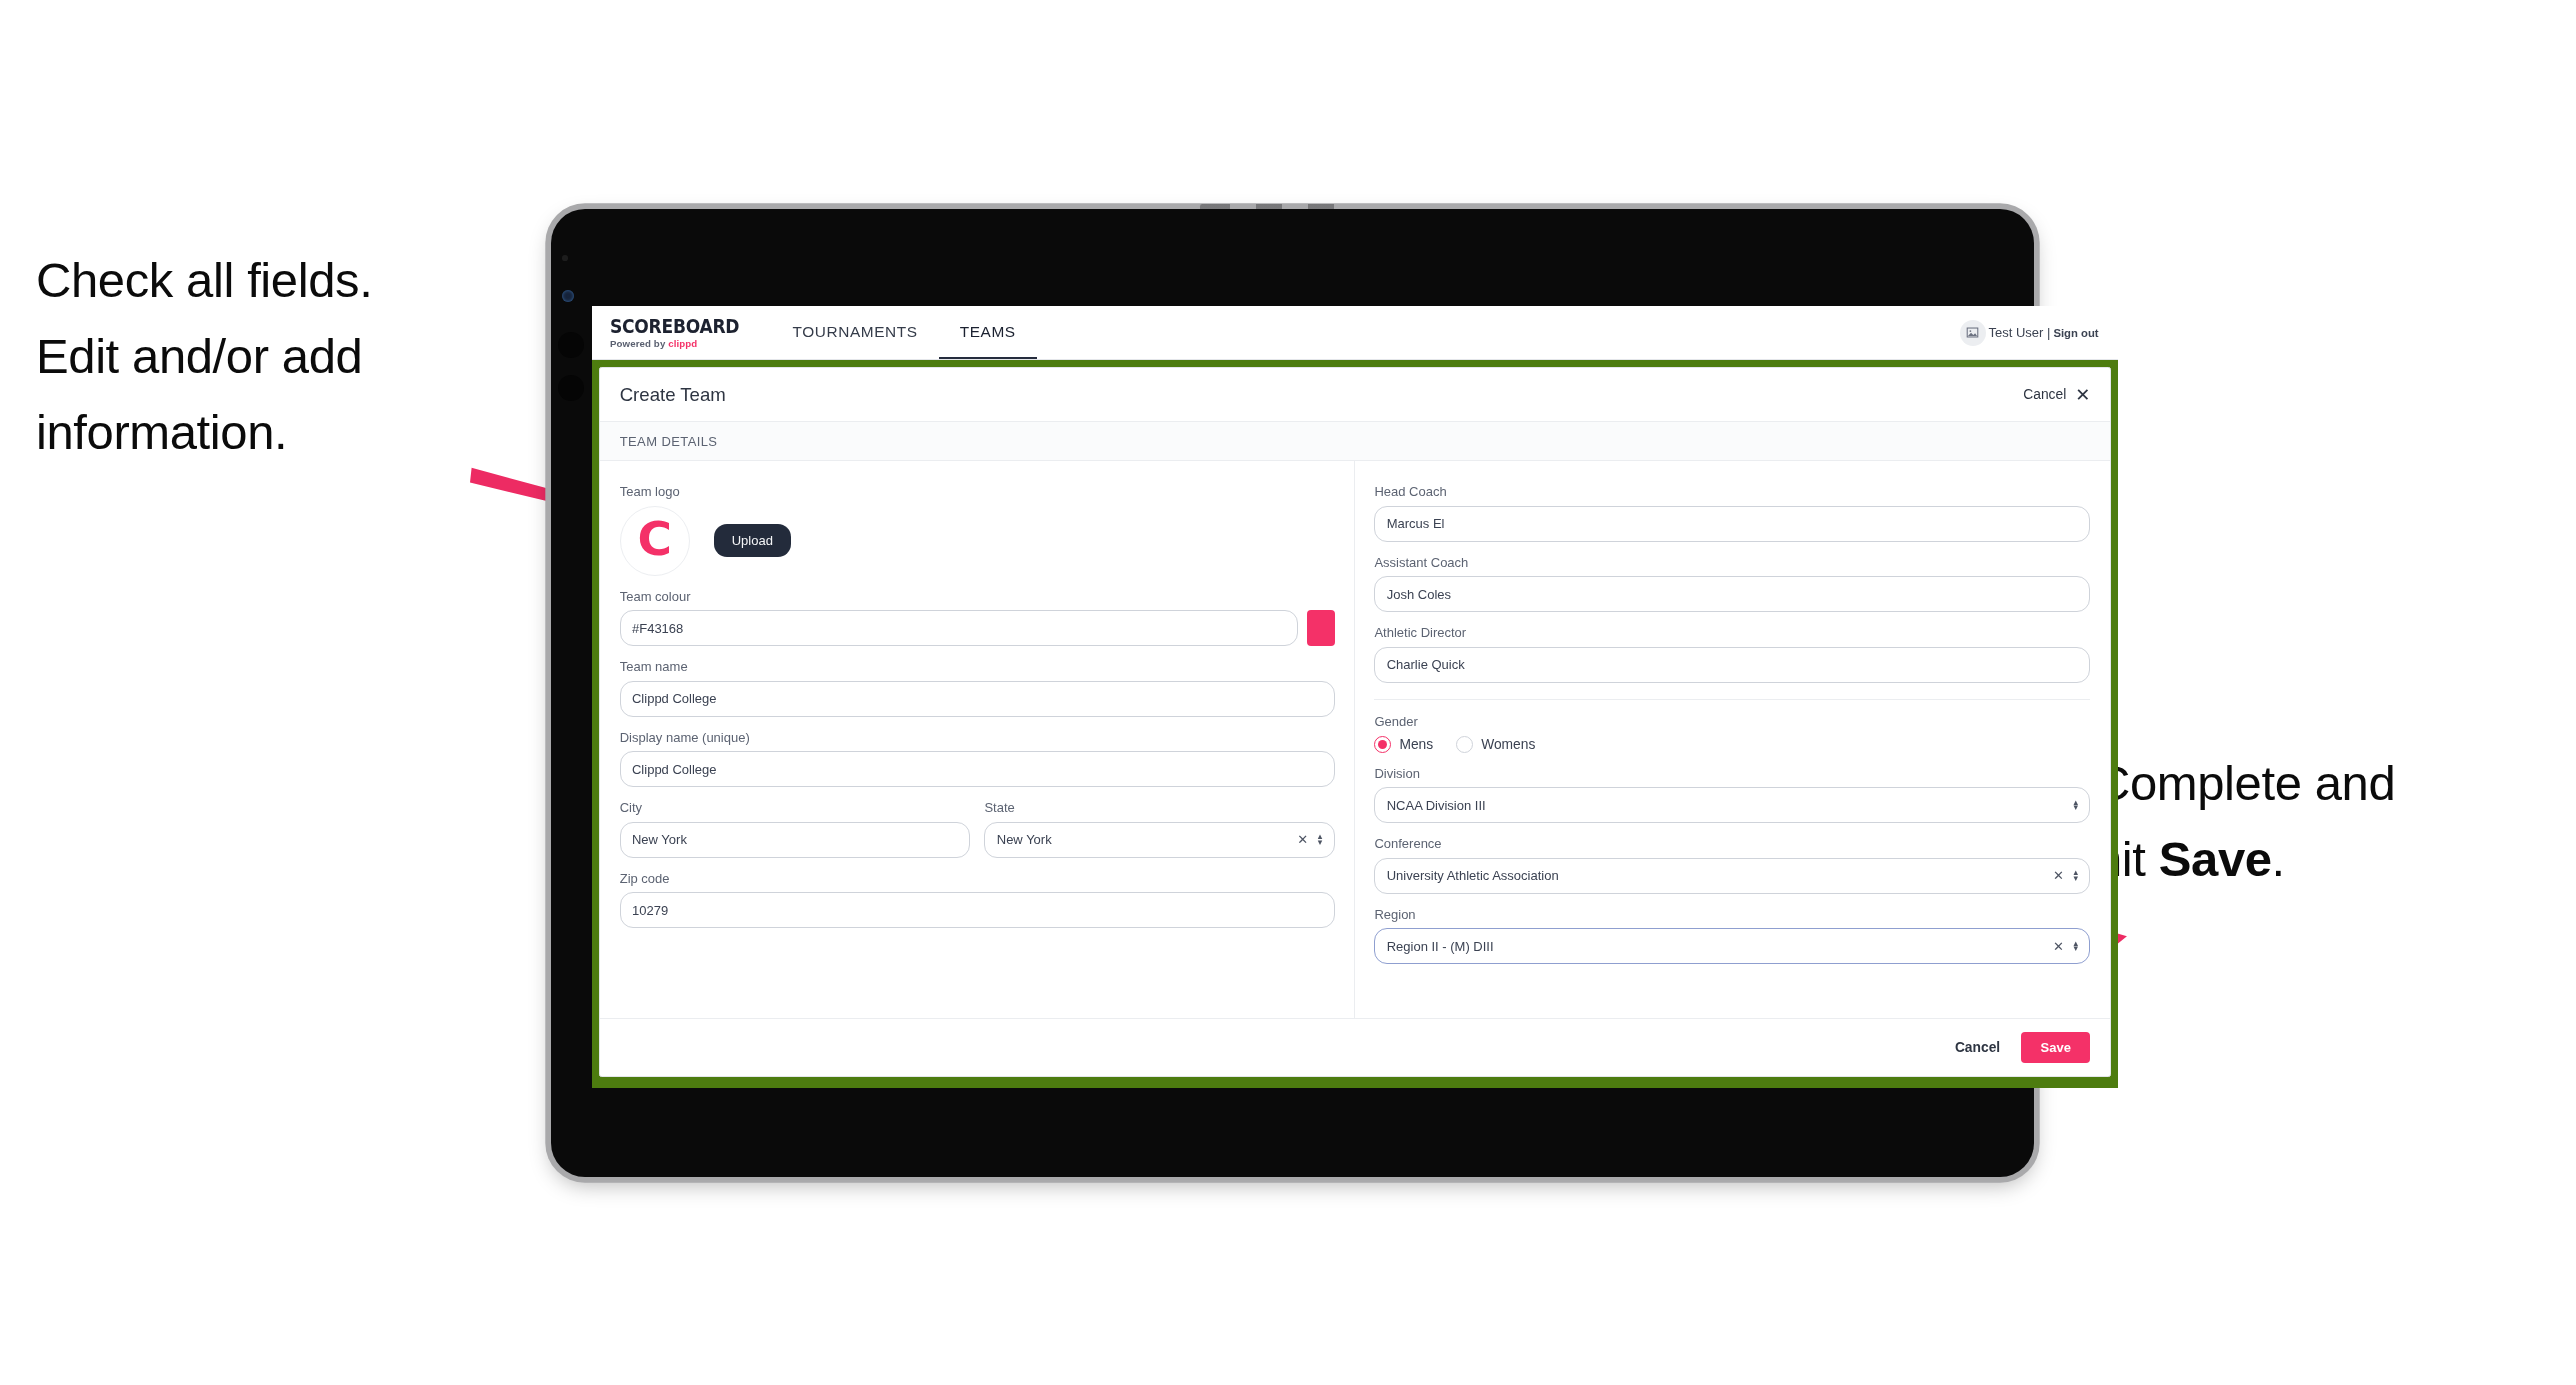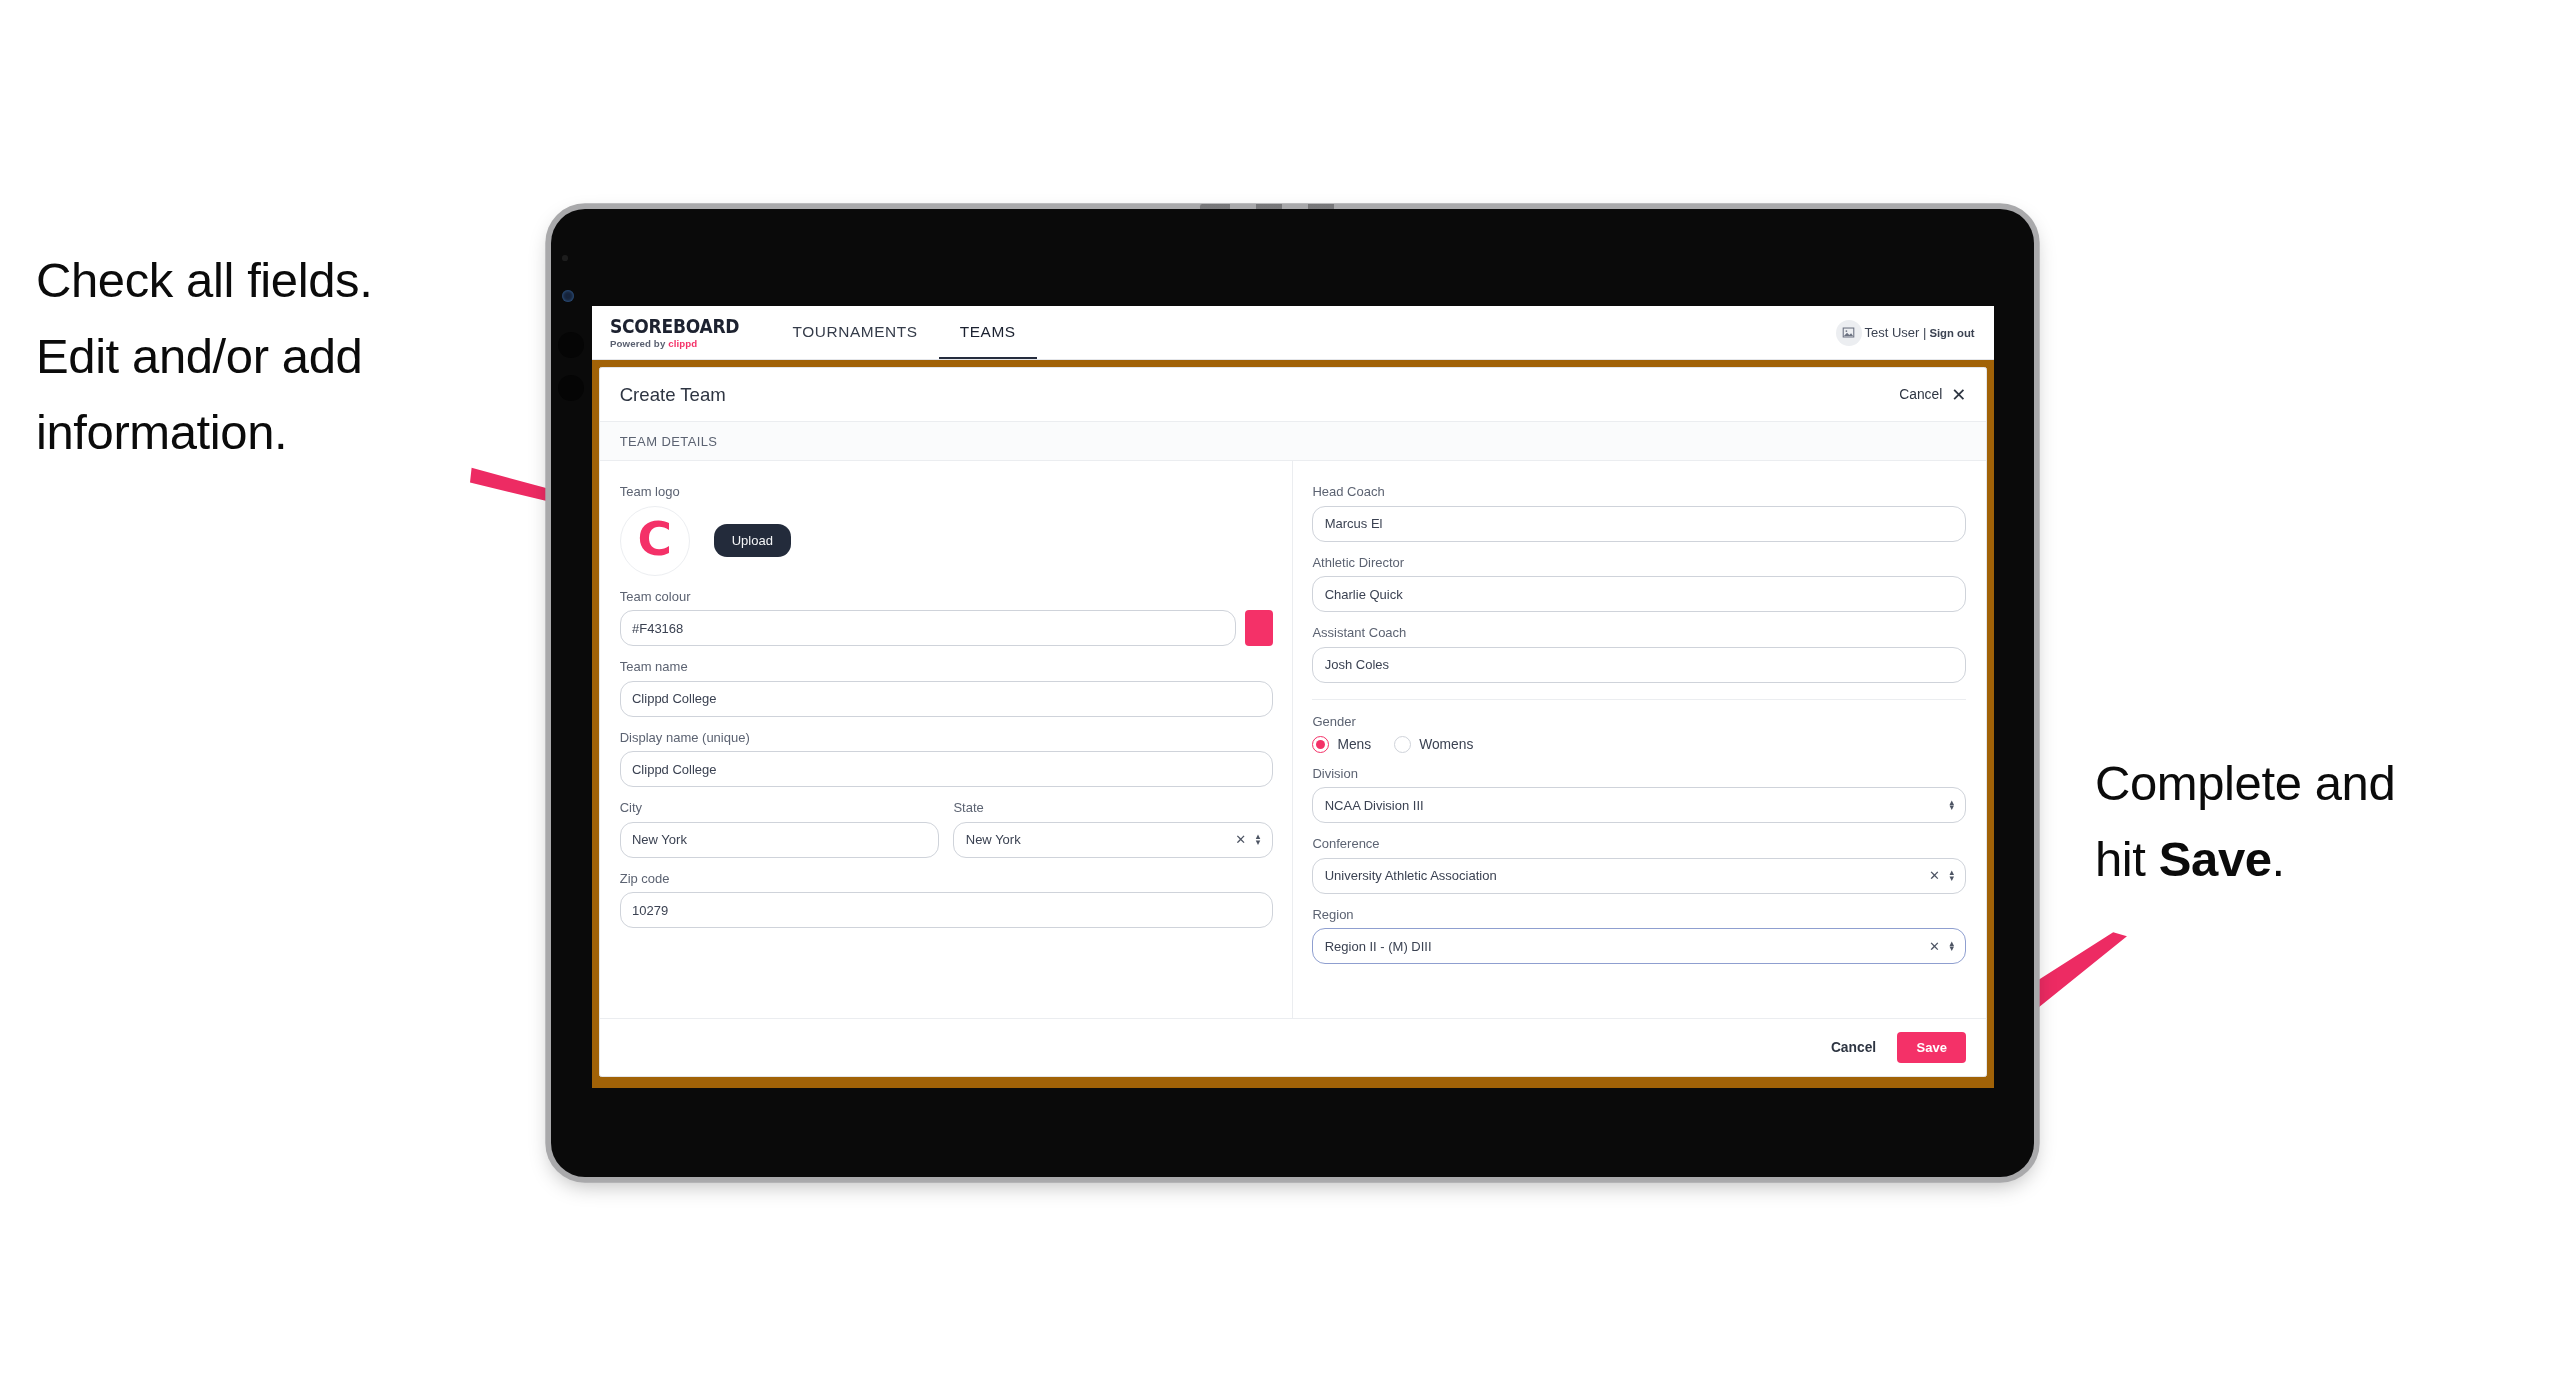--- a/index.html
+++ b/index.html
@@ -51,22 +51,22 @@
     position: absolute; left: 50%; transform: translateX(-50%);
     top: -4.9px; width: 186px; height: 4.9px;
     background: linear-gradient(90deg,#6f6f71 0 16%,#a9a9ab 16% 30%,#6f6f71 30% 44%,#a9a9ab 44% 58%,#6f6f71 58% 72%,#a9a9ab 72% 100%);
     border-radius: 2.4px 2.4px 0 0; opacity:.85;
   }
 
   
   .app {
     position: absolute;
     left: 41px; top: 97px;
-    width: 1402px; height: 782px;
-    background: #a16207;
+    width: 1526px; height: 782px;
+    background: #4d7c0f;
     overflow: hidden;
   }
 
   
   .navbar {
     height: 54px; background:#fff; display:flex; align-items:stretch;
     border-bottom: 0.8px solid #e4e6ea; position: relative;
   }
   .brand { display:flex; flex-direction:column; justify-content:center; padding-left:18px; padding-right:21px; }
   .brand-title {
@@ -311,30 +311,30 @@
           <div class="col col-right">
 
             <div class="field">
               <div class="label">Head Coach</div>
               <div class="input">
                 <span class="val">Marcus El</span>
               </div>
             </div>
 
             <div class="field">
+              <div class="label">Assistant Coach</div>
+              <div class="input">
+                <span class="val">Josh Coles</span>
+              </div>
+            </div>
+
+            <div class="field">
               <div class="label">Athletic Director</div>
               <div class="input">
                 <span class="val">Charlie Quick</span>
-              </div>
-            </div>
-
-            <div class="field">
-              <div class="label">Assistant Coach</div>
-              <div class="input">
-                <span class="val">Josh Coles</span>
               </div>
             </div>
 
             <div class="hr-light"></div>
 
             <div class="field">
               <div class="label">Gender</div>
               <div class="radios">
                 <div class="radio-opt">
                   <span class="radio on"></span>

